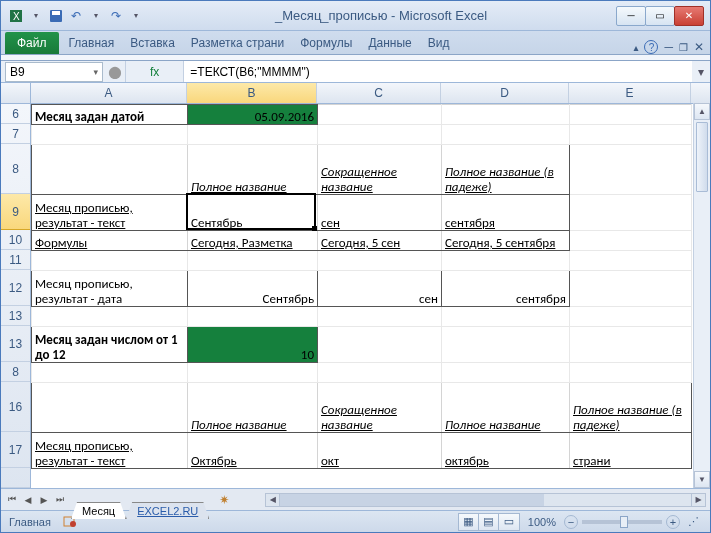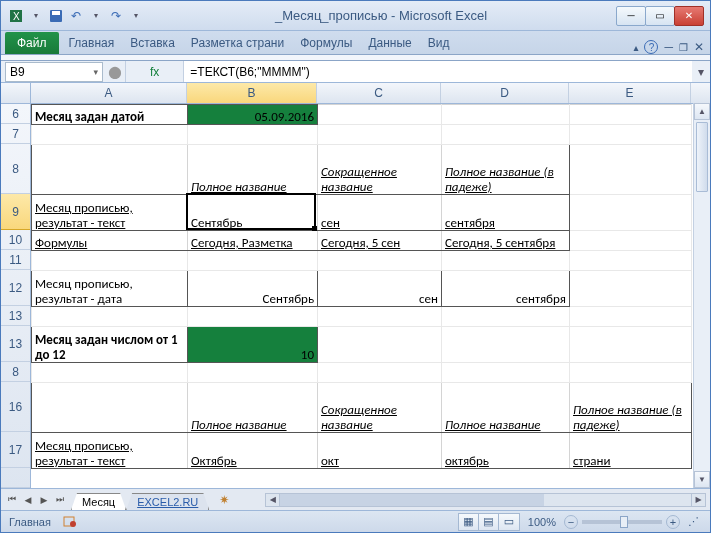--- a/index.html
+++ b/index.html
@@ -149,21 +149,21 @@
     .sheet-tabs {
       height: 22px;
       background: #e3e9f2;
       border-top: 1px solid #9db7d9;
       display:flex;
       align-items:center;
       padding: 0 4px;
     }
     .nav-btns { display:flex; gap:2px; margin-right:4px;}
     .nav-btn { width:14px; height:16px; display:flex; align-items:center; justify-content:center; color:#555; font-size:9px;}
-    .sheet-tab { padding: 2px 10px; background:#fff; border:1px solid #888; border-bottom:none; position:relative; top:2px; font-size:11px; clip-path: polygon(6px 0, calc(100% - 6px) 0, 100% 100%, 0 100%);}
+    .sheet-tab { padding: 2px 10px; background:#fff; border:1px solid #888; border-bottom:none; position:relative; top:11px; font-size:11px; clip-path: polygon(6px 0, calc(100% - 6px) 0, 100% 100%, 0 100%);}
     .sheet-tab.inactive { background:#dce3ee; }
     .sheet-add { padding:2px 6px; color:#c08030; margin-left:4px;}
     .tab-scroll { flex:1; margin-left:30px; height:14px; background:#dde5ef; border:1px solid #b6c3d6; position:relative;}
     .tab-scroll-thumb { position:absolute; left:0; top:0; bottom:0; width:60%; background:#c7d3e4;}
     
     
     .statusbar {
       height: 22px;
       background: linear-gradient(to bottom,#dce6f2,#cdd9ea);
       border-top:1px solid #9db7d9;

